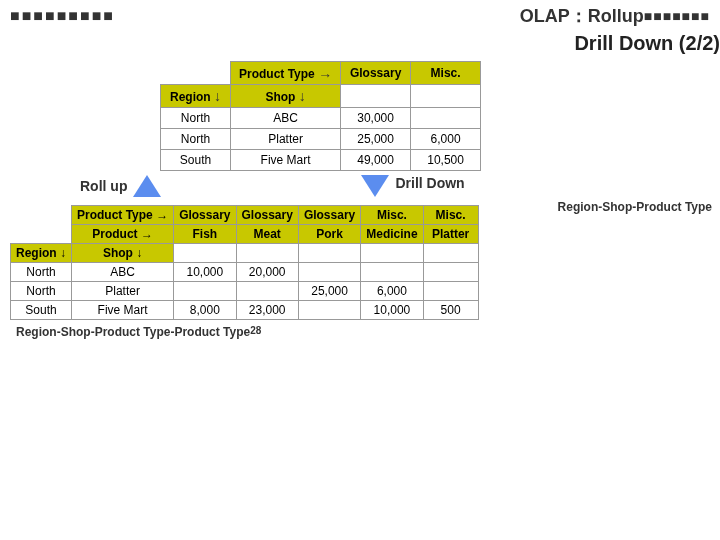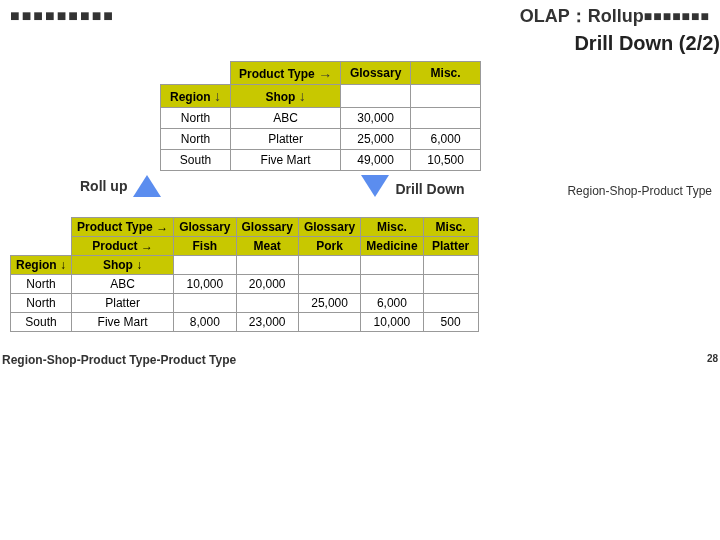--- a/index.html
+++ b/index.html
@@ -72,21 +72,21 @@
 
     .yellow-cell {
       background-color: #c8c800;
       font-weight: bold;
     }
 
     
     .rollup-drilldown {
       display: flex;
       align-items: center;
-      margin: 4px 0 20px 80px;
+      margin: 4px 0 8px 80px;
       gap: 60px;
     }
     .rollup-label {
       font-size: 14px;
       font-weight: bold;
       color: #333;
       display: flex;
       align-items: center;
       gap: 6px;
     }
@@ -104,31 +104,31 @@
       border-left: 14px solid transparent;
       border-right: 14px solid transparent;
       border-top: 22px solid #5b8def;
       display: inline-block;
     }
     .drilldown-label {
       font-size: 14px;
       font-weight: bold;
       color: #333;
       display: flex;
-      align-items: flex-end;
+      align-items: flex-start;
       gap: 6px;
     }
 
     
     .annotation-right {
       position: absolute;
       right: 8px;
-      top: 184px;
+      top: 200px;
       font-size: 12px;
-      font-weight: normal;
+      font-weight: bold;
       color: #333;
     }
 
     
     .bottom-table-container {
       margin-left: 10px;
       overflow-x: visible;
     }
 
     .bottom-table td, .bottom-table th {
@@ -142,23 +142,23 @@
       background-color: #c8c800;
       font-weight: bold;
     }
     .bottom-table .yellow-cell {
       background-color: #c8c800;
       font-weight: bold;
     }
 
     .footer-labels {
       display: flex;
-      justify-content: space-between;
-      padding: 3px 2px;
-      margin-top: 18px;
+      justify-content: flex-start;
+      padding: 3px 16px;
+      margin-top: 2px;
     }
     .footer-left {
       font-size: 12px;
       font-weight: bold;
       color: #333;
     }
     .footer-right {
       font-size: 10px;
       font-weight: bold;
       color: #333;

